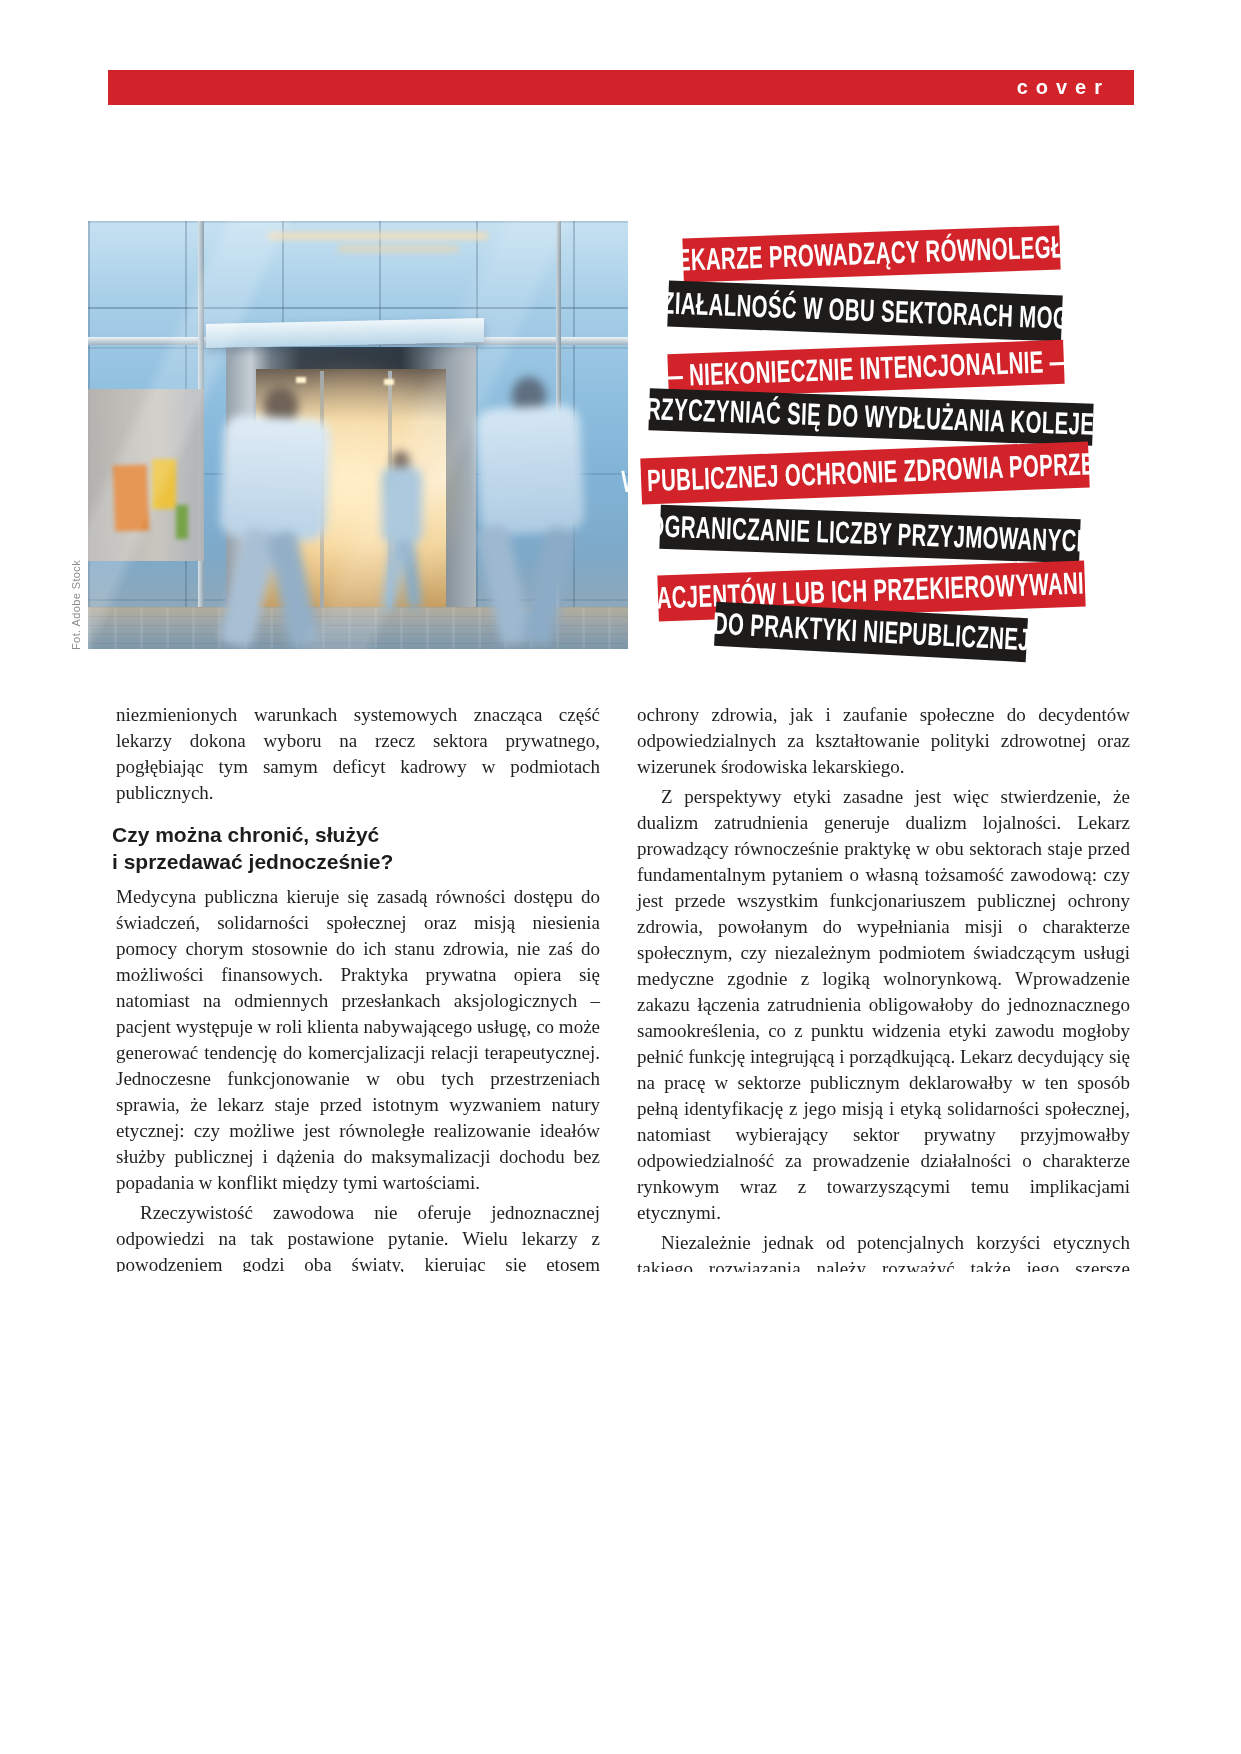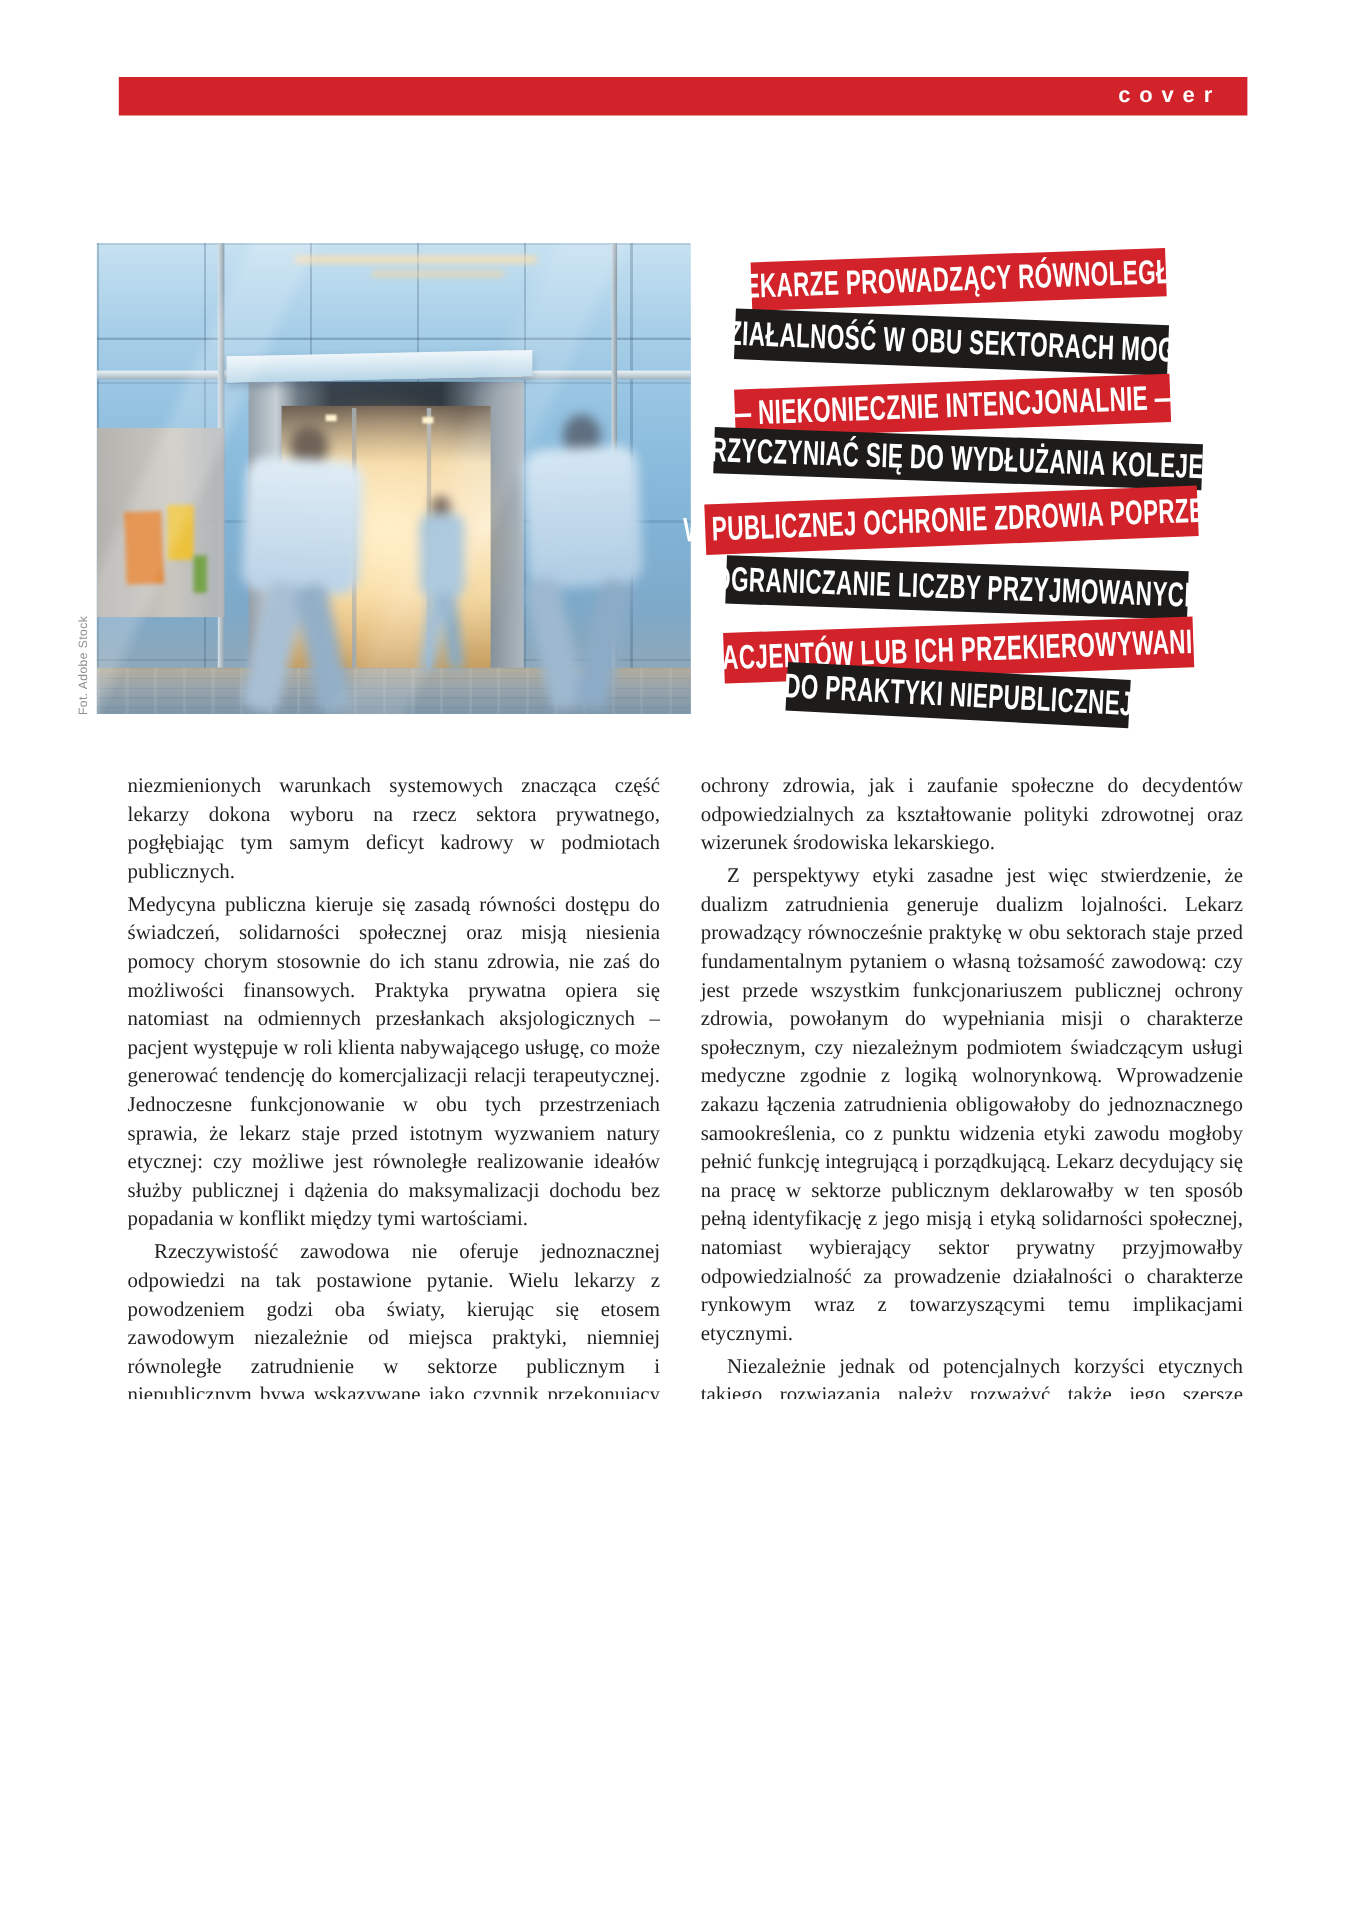--- a/index.html
+++ b/index.html
@@ -208,20 +208,24 @@
   </div>
   <div class="banner red b7">
     <span class="txt">PACJENTÓW LUB ICH PRZEKIEROWYWANIE</span>
   </div>
   <div class="banner black b8">
     <span class="txt">DO PRAKTYKI NIEPUBLICZNEJ</span>
   </div>
 
   <div class="col col-left">
     <p>niezmienionych warunkach systemowych znacząca część lekarzy dokona wyboru na rzecz sektora prywatnego, pogłębiając tym samym deficyt kadrowy w podmiotach publicznych.</p>
+    <div class="subhead">
+      <div>Czy można chronić, służyć</div>
+      <div>i sprzedawać jednocześnie?</div>
+    </div>
     <p>Medycyna publiczna kieruje się zasadą równości dostępu do świadczeń, solidarności społecznej oraz misją niesienia pomocy chorym stosownie do ich stanu zdrowia, nie zaś do możliwości finansowych. Praktyka prywatna opiera się natomiast na odmiennych przesłankach aksjologicznych – pacjent występuje w roli klienta nabywającego usługę, co może generować tendencję do komercjalizacji relacji terapeutycznej. Jednoczesne funkcjonowanie w obu tych przestrzeniach sprawia, że lekarz staje przed istotnym wyzwaniem natury etycznej: czy możliwe jest równoległe realizowanie ideałów służby publicznej i dążenia do maksymalizacji dochodu bez popadania w konflikt między tymi wartościami.</p>
     <p class="indent">Rzeczywistość zawodowa nie oferuje jednoznacznej odpowiedzi na tak postawione pytanie. Wielu lekarzy z powodzeniem godzi oba światy, kierując się etosem zawodowym niezależnie od miejsca praktyki, niemniej równoległe zatrudnienie w sektorze publicznym i niepublicznym bywa wskazywane jako czynnik przekonujący pacjentów, że w placówkach prywatnych dostęp do świadczeń jest łatwiejszy. Chorzy zauważają wyraźną dysproporcję – ten sam lekarz oferuje znacząco krótszy termin wizyty w placówce prywatnej, podczas gdy w podmiocie publicznym na takie samo świadczenie, finansowane z tych samych funduszy NFZ, czeka się niejednokrotnie wiele miesięcy. Jakkolwiek sytuacje te wynikają w znacznej mierze z niedofinansowania sektora publicznego, nie zaś z intencjonalnych działań lekarzy, ich wydźwięk pozostaje niekorzystny dla systemu – uszczerbku doznaje zarówno prestiż misji publicznej</p>
   </div>
 
   <div class="col col-right">
     <p>ochrony zdrowia, jak i zaufanie społeczne do decydentów odpowiedzialnych za kształtowanie polityki zdrowotnej oraz wizerunek środowiska lekarskiego.</p>
     <p class="indent">Z perspektywy etyki zasadne jest więc stwierdzenie, że dualizm zatrudnienia generuje dualizm lojalności. Lekarz prowadzący równocześnie praktykę w obu sektorach staje przed fundamentalnym pytaniem o własną tożsamość zawodową: czy jest przede wszystkim funkcjonariuszem publicznej ochrony zdrowia, powołanym do wypełniania misji o charakterze społecznym, czy niezależnym podmiotem świadczącym usługi medyczne zgodnie z logiką wolnorynkową. Wprowadzenie zakazu łączenia zatrudnienia obligowałoby do jednoznacznego samookreślenia, co z punktu widzenia etyki zawodu mogłoby pełnić funkcję integrującą i porządkującą. Lekarz decydujący się na pracę w sektorze publicznym deklarowałby w ten sposób pełną identyfikację z jego misją i etyką solidarności społecznej, natomiast wybierający sektor prywatny przyjmowałby odpowiedzialność za prowadzenie działalności o charakterze rynkowym wraz z towarzyszącymi temu implikacjami etycznymi.</p>
     <p class="indent">Niezależnie jednak od potencjalnych korzyści etycznych takiego rozwiązania należy rozważyć także jego szersze konsekwencje społeczne. Jeżeli w świadomości obywateli utrwali się przekonanie, że publiczna ochrona zdrowia oferuje opiekę trudniej dostępną i do tego niższej jakości, a najwyżej wykwalifikowani specjaliści pracują w podmiotach prywatnych, nieuchronnie osłabi się mandat społeczny pozwalający na finansowanie systemu z danin powszechnych. Mechanizm ten może uruchomić cykl pogłębiającej się delegitymizacji publicznego systemu ochrony zdrowia: malejące poparcie przekłada się na ograniczenie nakładów, te z kolei pogłębiają dysproporcje jakościowe między sektorami, co wzmacnia negatywną percepcję systemu publicznego, zamykając pętlę sprzężenia zwrotnego. W ujęciu długoterminowym proces ten może prowadzić do faktycznej marginalizacji publicznej</p>
   </div>
 

